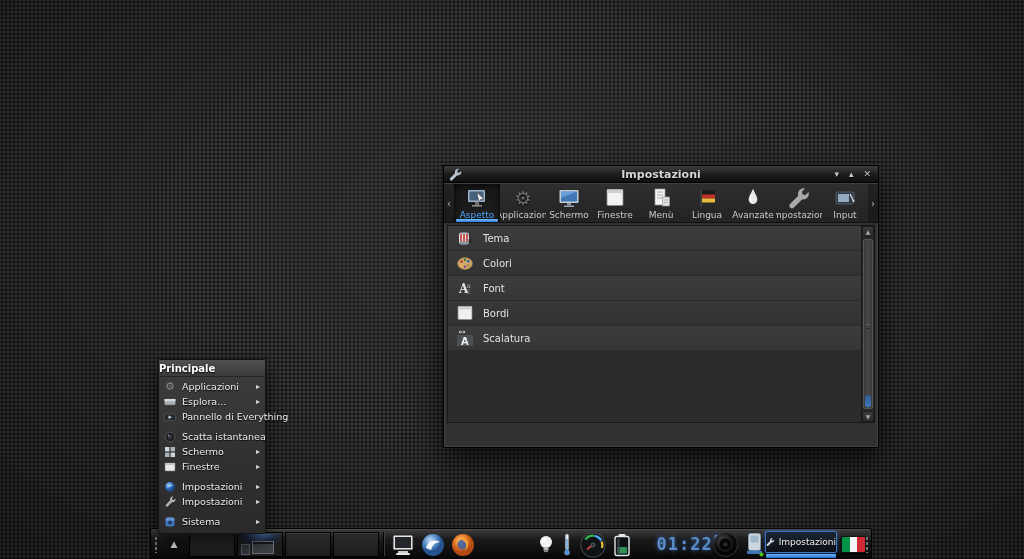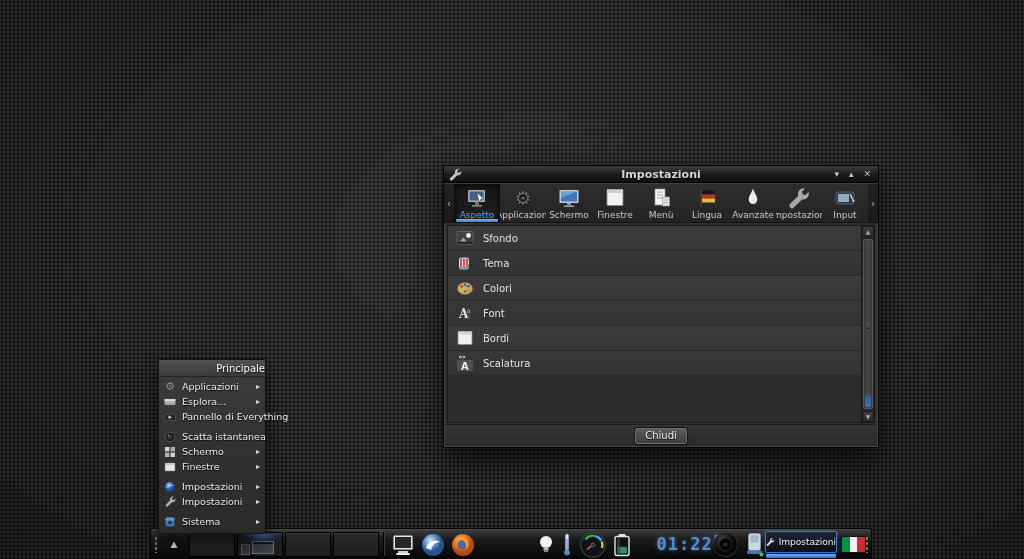--- a/index.html
+++ b/index.html
@@ -65,21 +65,21 @@
   .wfooter{ position:absolute; left:1px; right:1px; bottom:1px; height:22px; background:linear-gradient(#343434,#2b2b2b);
     border-top:1px solid #1d1d1d; display:flex; align-items:center; justify-content:center; }
   .btn{ font-size:10px; color:#ececec; padding:1px 9px 2px; background:linear-gradient(#5d5d5d,#3e3e3e);
     border:1px solid #6e6e6e; outline:1px solid #141414; border-radius:2px; text-shadow:0 1px 1px #000;
     box-shadow:0 1px 2px rgba(0,0,0,.8); cursor:default; }
 
   
   .menu{ position:absolute; left:158px; top:359px; width:108px; z-index:30;
     background:linear-gradient(180deg,#515151 0,#3b3b3b 16px,#313131 55%,#2a2a2a);
     border:1px solid #141414; border-radius:2px; box-shadow:0 8px 18px rgba(0,0,0,.65); padding-bottom:4px; }
-  .mhead{ height:17px; line-height:17px; text-align:right; font-size:10px; font-weight:normal; color:#fff;
+  .mhead{ height:17px; line-height:17px; text-align:left; font-size:10px; font-weight:bold; color:#fff;
     text-shadow:0 1px 2px #000; border-bottom:1px solid rgba(0,0,0,.35); margin-bottom:2px; }
   .mitem{ height:15px; display:flex; align-items:center; padding:0 5px; gap:6px; }
   .mitem .mic{ width:12px; height:12px; flex:0 0 12px; display:flex; align-items:center; justify-content:center; }
   .mitem .mlabel{ flex:1; font-size:9.5px; color:#ececec; white-space:nowrap; text-shadow:0 1px 1px #000; }
   .mitem .marrow{ font-size:8px; color:#d8d8d8; }
   .mgap{ height:5px; }
   .gearglyph-sm{ font-size:11px; color:#8a8a8a; line-height:12px; }
 
   
   .shelf{ position:absolute; left:150px; top:528px; width:722px; height:31px; z-index:20;
@@ -234,29 +234,20 @@
           <span class="tlabel">Input</span>
         </div>
       </div>
       <div class="tb-arrow">›</div>
     </div>
 
     <div class="listwrap">
       <div class="rows">
         <div class="row">
           <svg viewBox="0 0 18 18">
-              <rect x="1" y="2.5" width="16" height="13" rx="1" fill="#3a4046" stroke="#6a7076" stroke-width=".7"></rect>
-              <circle cx="12.5" cy="6.5" r="2.4" fill="#ececec"></circle>
-              <polygon points="2,14.5 7.5,8.5 12,14.5" fill="#9aa6ae"></polygon>
-              <rect x="1.5" y="12.5" width="15" height="2.6" fill="#22262a"></rect>
-            </svg>
-          <span class="rlabel">Sfondo</span>
-        </div>
-        <div class="row">
-          <svg viewBox="0 0 18 18">
               <ellipse cx="8" cy="5" rx="5" ry="1.8" fill="#aeb6bd"></ellipse>
               <rect x="3" y="5" width="10" height="9" fill="#dde2e6"></rect>
               <rect x="4.2" y="5" width="1.6" height="9" fill="#c2342e"></rect>
               <rect x="7.2" y="5" width="1.6" height="9" fill="#c2342e"></rect>
               <rect x="10.2" y="5" width="1.6" height="9" fill="#c2342e"></rect>
               <ellipse cx="8" cy="14" rx="5" ry="1.8" fill="#8f979e"></ellipse>
               <path d="M12.5 6c2.5.5 3.5 2 2.5 4.5" fill="none" stroke="#3a3a3a" stroke-width="1.1"></path>
               <rect x="12.5" y="10" width="4" height="4" rx="1" fill="#2a2a2a"></rect>
             </svg>
           <span class="rlabel">Tema</span>
@@ -297,23 +288,20 @@
           <span class="rlabel">Scalatura</span>
         </div>
       </div>
       <div class="vscroll">
         <div class="sbtn up">▲</div>
         <div class="sthumb"></div>
         <div class="sbtn down">▼</div>
       </div>
     </div>
 
-    <div class="wfooter">
-      <span class="btn">Chiudi</span>
-    </div>
   </div>
 
   <div class="menu">
     <div class="mhead">Principale</div>
 
     <div class="mitem">
       <span class="mic gearglyph-sm">⚙</span>
       <span class="mlabel">Applicazioni</span>
       <span class="marrow">▸</span>
     </div>

